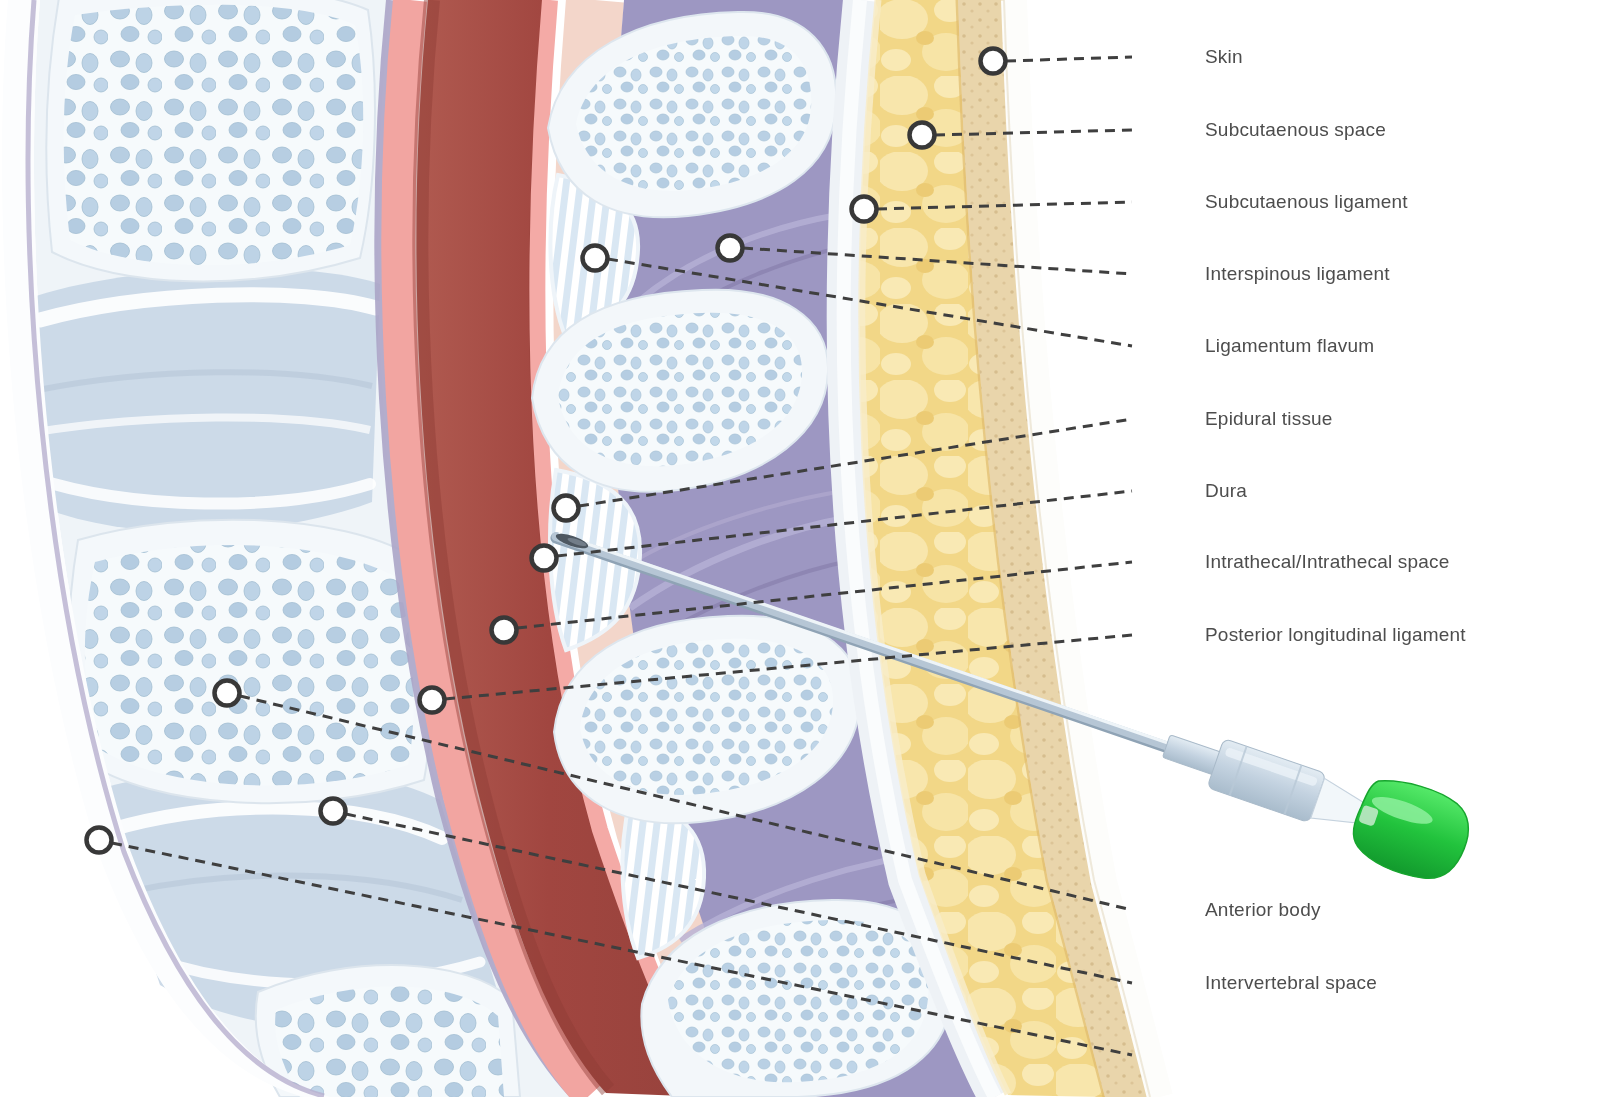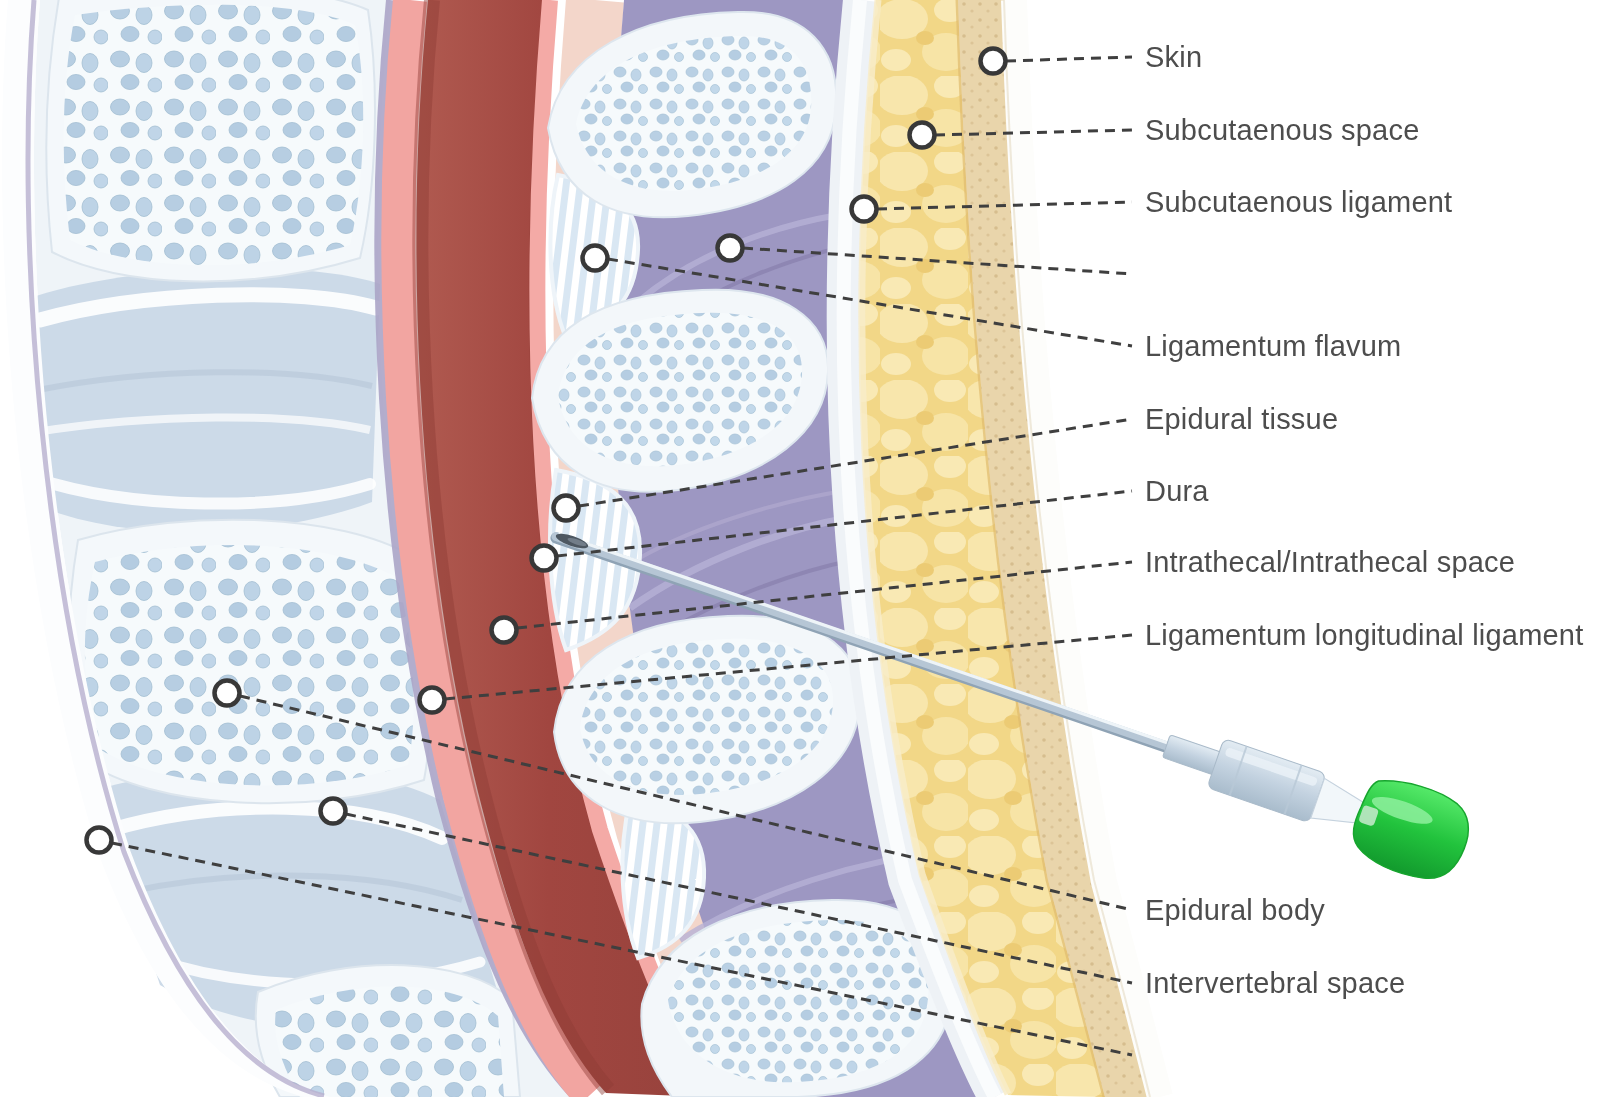--- a/index.html
+++ b/index.html
@@ -1,19 +1,19 @@
 <!DOCTYPE html>
 <html><head>
 <meta charset="utf-8">
 <style>
   html,body{margin:0;padding:0;background:#ffffff;}
   .stage{position:relative;width:1600px;height:1097px;background:#ffffff;overflow:hidden;
          font-family:"Liberation Sans", sans-serif;}
   .stage svg{position:absolute;left:0;top:0;}
-  .anat-label{position:absolute;left:1145px;font-size:29px;line-height:34px;color:#4d4d4d;
+  .anat-label{position:absolute;left:1205px;font-size:19px;line-height:34px;color:#4d4d4d;
               white-space:nowrap;letter-spacing:0.2px;}
 </style>
 </head>
 <body>
 
 <div class="stage">
 
 <svg width="1600" height="1097" viewBox="0 0 1600 1097">
   <defs>
     <linearGradient id="gradCanal" x1="0" y1="0" x2="1" y2="0">
@@ -201,21 +201,22 @@
     <circle cx="432" cy="700" r="12.5"></circle>
     <circle cx="227" cy="693" r="12.5"></circle>
     <circle cx="333" cy="811" r="12.5"></circle>
     <circle cx="99" cy="840" r="12.5"></circle>
   </g>
 </svg>
 
 <div class="anat-label" style="top:40px">Skin</div>
 <div class="anat-label" style="top:113px">Subcutaenous space</div>
 <div class="anat-label" style="top:185px">Subcutaenous ligament</div>
+<div class="anat-label" style="top:257px">Interspinous ligament</div>
 <div class="anat-label" style="top:329px">Ligamentum flavum</div>
 <div class="anat-label" style="top:402px">Epidural tissue</div>
 <div class="anat-label" style="top:474px">Dura</div>
 <div class="anat-label" style="top:545px">Intrathecal/Intrathecal space</div>
-<div class="anat-label" style="top:618px">Ligamentum longitudinal ligament</div>
-<div class="anat-label" style="top:893px">Epidural body</div>
+<div class="anat-label" style="top:618px">Posterior longitudinal ligament</div>
+<div class="anat-label" style="top:893px">Anterior body</div>
 <div class="anat-label" style="top:966px">Intervertebral space</div>
 
 </div>
 
 </body></html>

